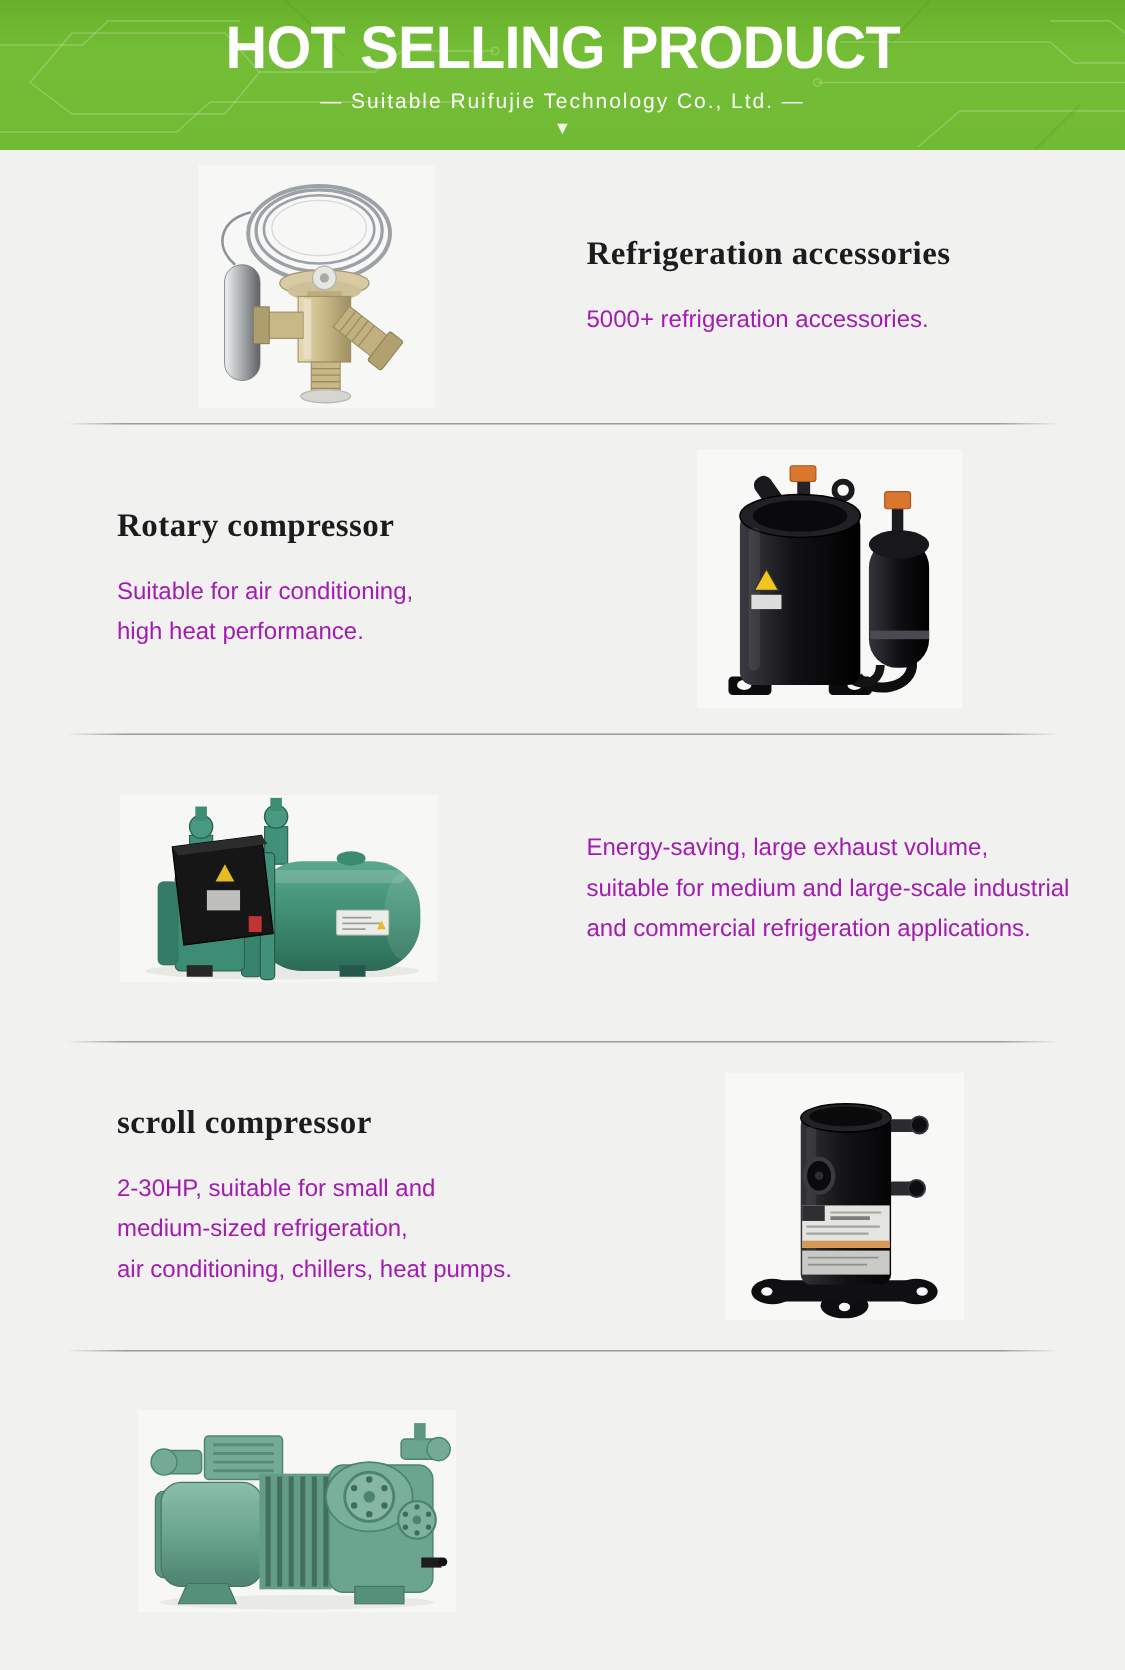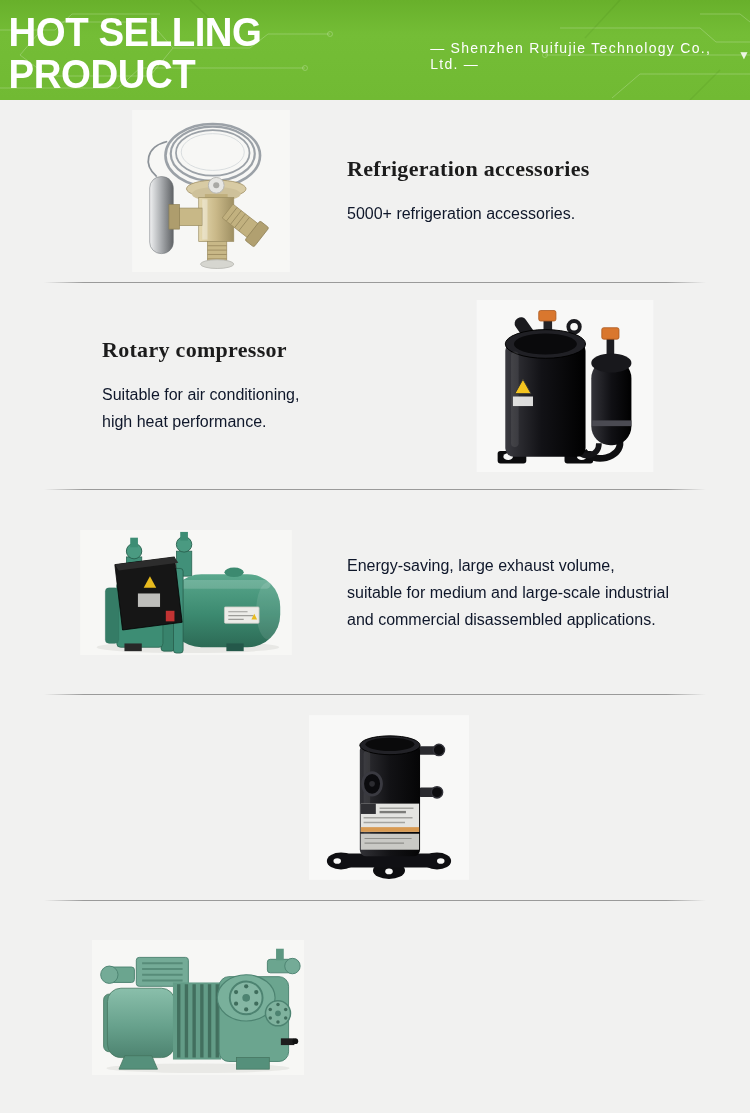--- a/index.html
+++ b/index.html
@@ -9,21 +9,21 @@
     font-family:"Liberation Sans",sans-serif;
   }
   
   .header{
     position:relative;width:750px;height:100px;
     background:linear-gradient(180deg,#68b02b 0%,#74bd36 35%,#71ba33 100%);
     overflow:hidden;
   }
   .header .pattern{position:absolute;top:0;left:0;}
   .header-inner{
-    position:relative;z-index:2;display:flex;flex-direction:row;
+    position:relative;z-index:2;display:flex;flex-direction:column;
     align-items:center;padding-top:11px;color:#fff;
   }
   .header h1{
     margin:0;font:700 40px/1.05 "Liberation Sans",sans-serif;
     letter-spacing:-.5px;color:#fff;transform:scaleX(.96);
   }
   .header .subtitle{
     margin-top:6px;font:400 14px "Liberation Sans",sans-serif;
     letter-spacing:1.3px;color:#fefefe;
   }
@@ -32,30 +32,30 @@
   }
   
   .section{display:flex;align-items:center;width:750px;}
   .s1{height:182px}.s2{height:206px}.s3{height:204px}.s4{height:205px}.s5{height:212px}
   .divider{
     height:1px;width:662px;margin:0 auto;
     background:linear-gradient(to right,rgba(154,154,154,0),#9a9a9a 6%,#9a9a9a 94%,rgba(154,154,154,0));
   }
   .col-img{width:347px;display:flex;justify-content:center;align-items:center;}
   .col-img svg{position:relative;display:block;}
-  .img-left  .col-txt{flex:1;padding-right:30px;}
-  .img-right .col-txt{width:347px;box-sizing:border-box;padding-left:78px;flex:none;margin-left:24px;}
+  .img-left  .col-txt{flex:1;padding-right:30px;margin-left:44px;}
+  .img-right .col-txt{width:347px;box-sizing:border-box;padding-left:78px;flex:none;}
   .img-right .col-img{width:auto;flex:1;}
   .s1 svg{left:37px}.s3 svg{left:12px}.s5 svg{left:24px}.s2 svg{left:4px}.s4 svg{left:14px}
   .title{
     font:700 22px "Liberation Serif","DejaVu Serif",serif;
     color:#1c1c1c;margin:0 0 18px;letter-spacing:.3px;
   }
   .desc{
-    font:16px/27px "Liberation Sans",sans-serif;color:#0f172a;
+    font:16px/27px "Liberation Sans",sans-serif;color:#a21caf;
     margin:0;white-space:pre-line;
   }
 </style>
 </head>
 <body>
 
 <div class="header">
   <svg class="pattern" width="750" height="100" viewBox="0 0 750 100">
     <g fill="none" stroke="rgba(255,255,255,0.22)" stroke-width="1">
       <path d="M20,55 L48,22 L150,22 L173,48 L150,76 L48,76 Z"></path>
@@ -71,21 +71,21 @@
       <circle cx="545" cy="55" r="2.5"></circle>
     </g>
     <g fill="none" stroke="rgba(20,80,0,0.08)" stroke-width="1.5">
       <path d="M190,0 L230,38"></path>
       <path d="M620,0 L585,38"></path>
       <path d="M690,100 L720,70"></path>
     </g>
   </svg>
   <div class="header-inner">
     <h1>HOT SELLING PRODUCT</h1>
-    <div class="subtitle">— Shenzhen Ruifujie Technology Co., Ltd. —</div>
+    <div class="subtitle">— Suitable Ruifujie Technology Co., Ltd. —</div>
     <span class="tri">▼</span>
   </div>
 </div>
 
 <div class="section s1 img-left">
   <div class="col-img">
     <svg width="168" height="162" viewBox="0 0 180 185">
       <defs>
         <linearGradient id="bulbG" x1="0" y1="0" x2="1" y2="0">
           <stop offset="0" stop-color="#f0f1f2"></stop>
@@ -216,26 +216,32 @@
       <rect x="89" y="84" width="9" height="11" fill="#c23333"></rect>
       <rect x="150" y="80" width="36" height="17" rx="1" fill="#ecece8" stroke="#c9c9c4" stroke-width=".8"></rect>
       <path d="M154,85 h20 M154,89 h26 M154,93 h16" stroke="#9d9d99" stroke-width="1.2"></path>
       <polygon points="178,93 184,93 181,87" fill="#e8bb1e"></polygon>
       <ellipse cx="160" cy="44" rx="10" ry="5" fill="#3c8a70"></ellipse>
     </svg>
   </div>
   <div class="col-txt">
     <p class="desc">Energy-saving, large exhaust volume,
 suitable for medium and large-scale industrial
-and commercial disassembled applications.</p>
+and commercial refrigeration applications.</p>
   </div>
 </div>
 <div class="divider"></div>
 
 <div class="section s4 img-right">
+  <div class="col-txt">
+    <h3 class="title">scroll compressor</h3>
+    <p class="desc">2-30HP, suitable for small and
+medium-sized refrigeration,
+air conditioning, chillers, heat pumps.</p>
+  </div>
   <div class="col-img">
     <svg width="160" height="165" viewBox="0 0 170 175">
       <defs>
         <linearGradient id="blkC" x1="0" y1="0" x2="1" y2="0">
           <stop offset="0" stop-color="#323237"></stop>
             <stop offset=".5" stop-color="#121215"></stop>
             <stop offset="1" stop-color="#050506"></stop>
         </linearGradient>
       </defs>
       <rect width="170" height="175" fill="#f8f8f7"></rect>

